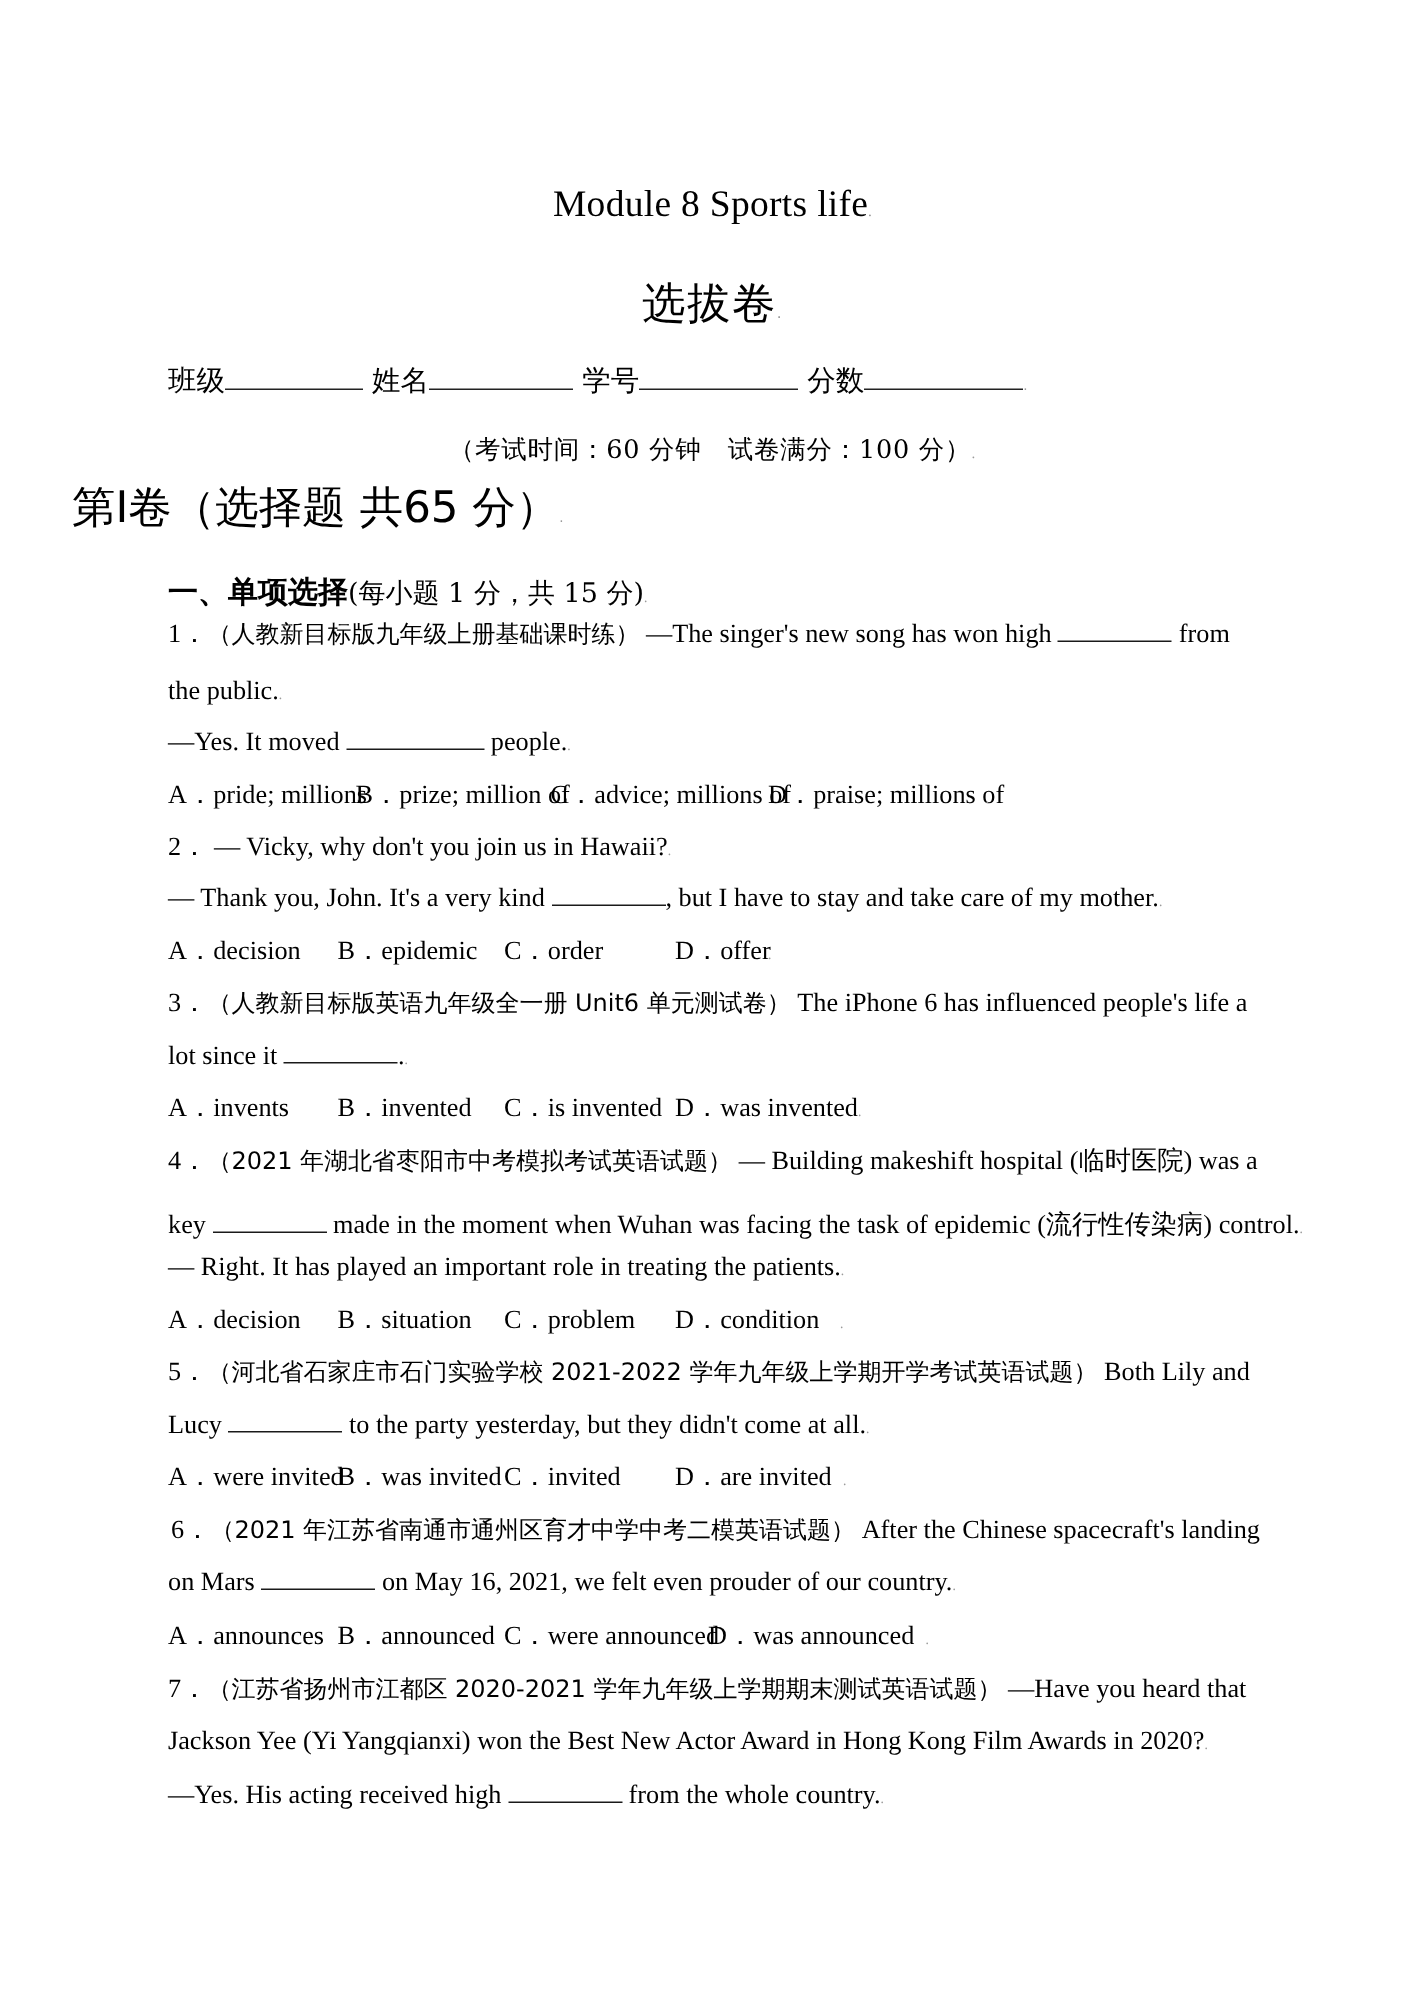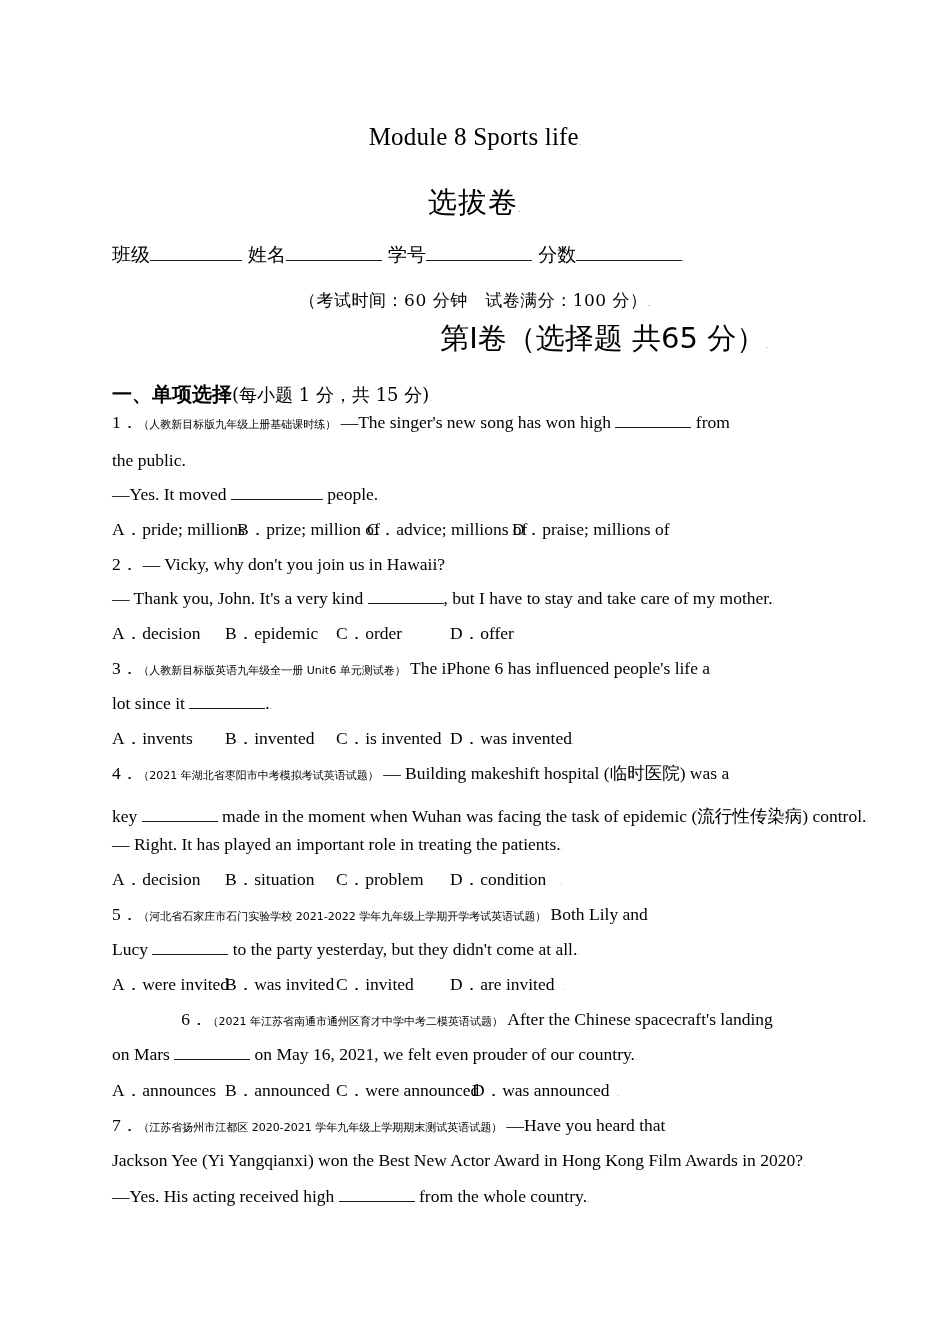--- a/index.html
+++ b/index.html
@@ -83,25 +83,26 @@
     letter-spacing: 0.5px;
     white-space: nowrap;
     margin-top: 10px;
   }
   .exam-info .trail { font-size: 9px; color: #9a9a9a; }
 
   .part-title {
     position: absolute;
     left: 0; top: 316px;
     width: 768px;
-    text-align: right;
+    text-align: left;
     font-size: 29px;
     line-height: 44px;
     font-family: "DejaVu Sans", "Liberation Sans", sans-serif;
     white-space: nowrap;
+    padding-left: 48px;
   }
   .part-title .trail { font-size: 9px; color: #9a9a9a; }
 
   
   .section-head {
     position: absolute;
     left: 112px; top: 383px;
     font-size: 16px;
     line-height: 22px;
     white-space: nowrap;
@@ -122,21 +123,21 @@
     position: absolute;
     left: 112px;
     width: 730px;
     font-size: 17.5px;
     line-height: 24px;
     font-family: "Liberation Serif", "DejaVu Serif", serif;
     white-space: nowrap;
   }
   .line .cn {
     font-family: "DejaVu Sans", "Liberation Sans", sans-serif;
-    font-size: 11px;
+    font-size: 16px;
   }
   .line .trail { font-size: 9px; color: #9a9a9a; }
 
   .blank-ul {
     display: inline-block;
     border-bottom: 1.2px solid #1a1a1a;
     height: 15px;
     vertical-align: baseline;
   }
   .u-md { width: 76px; }

